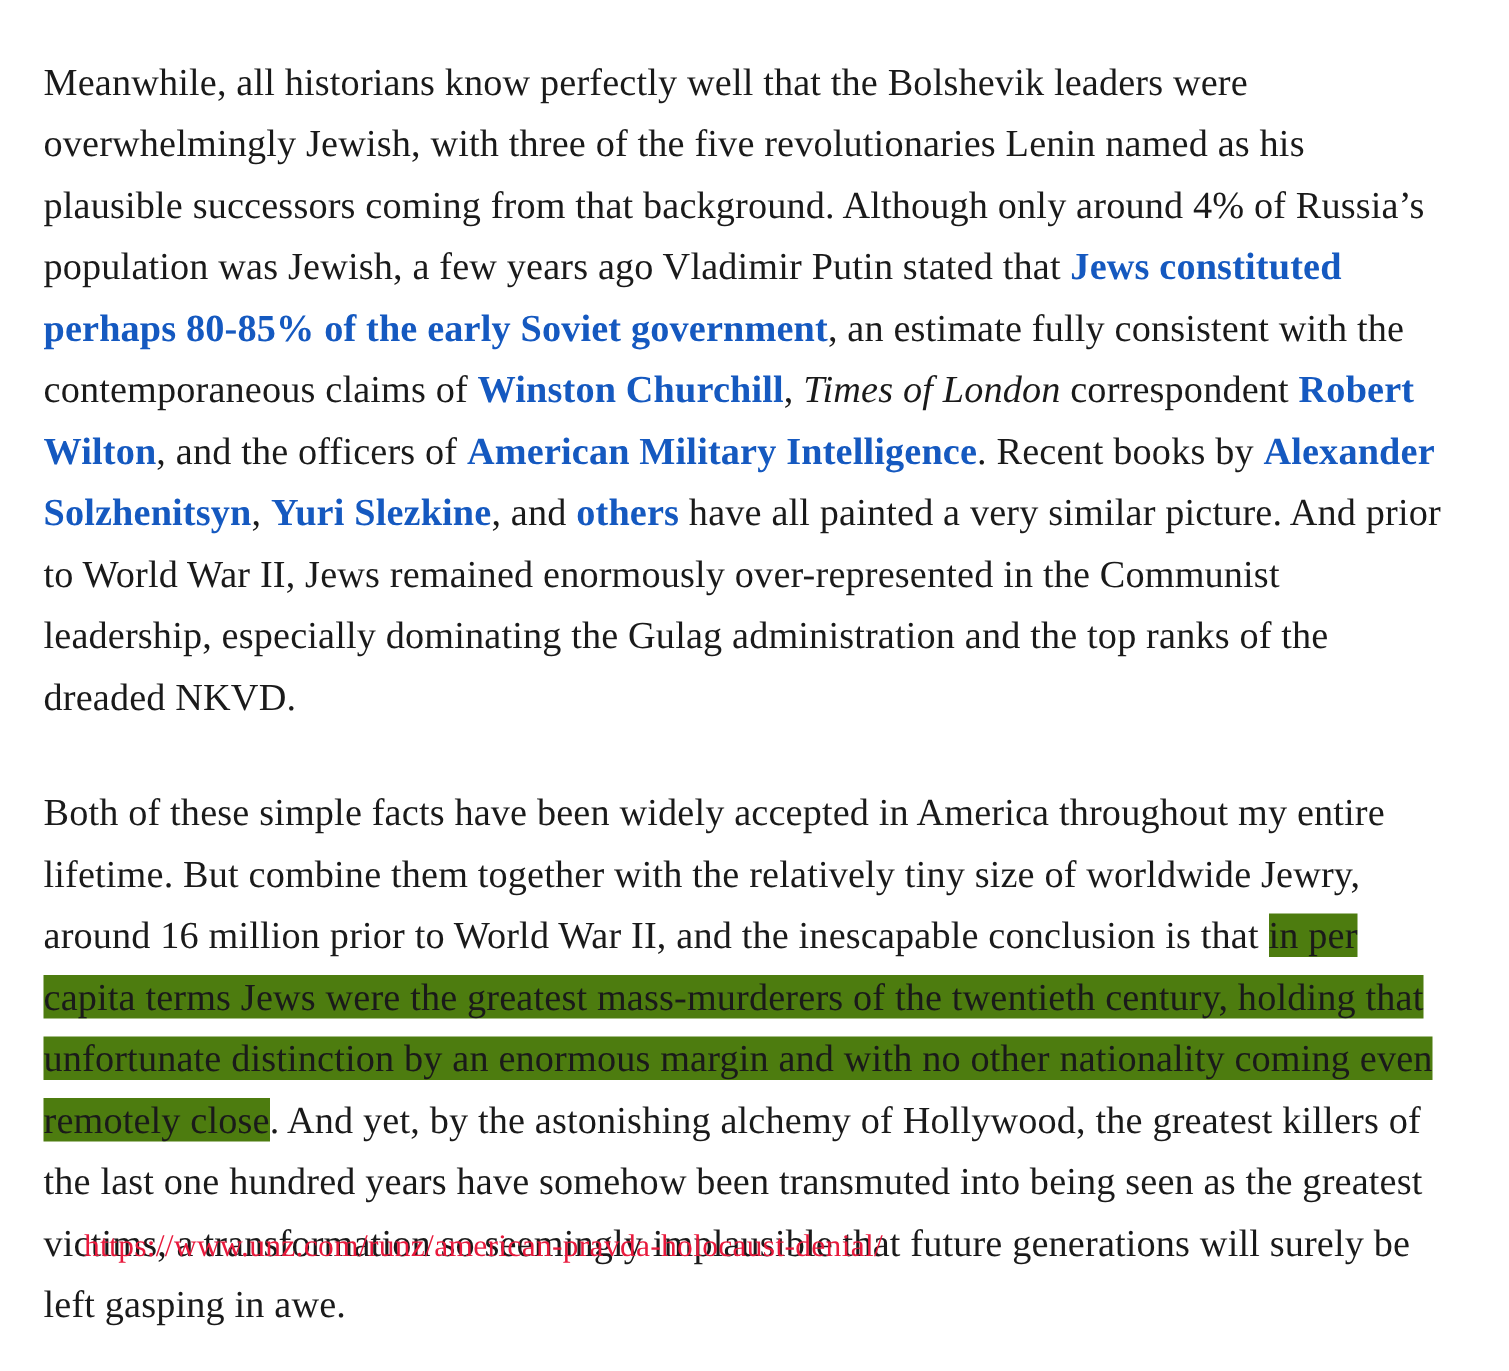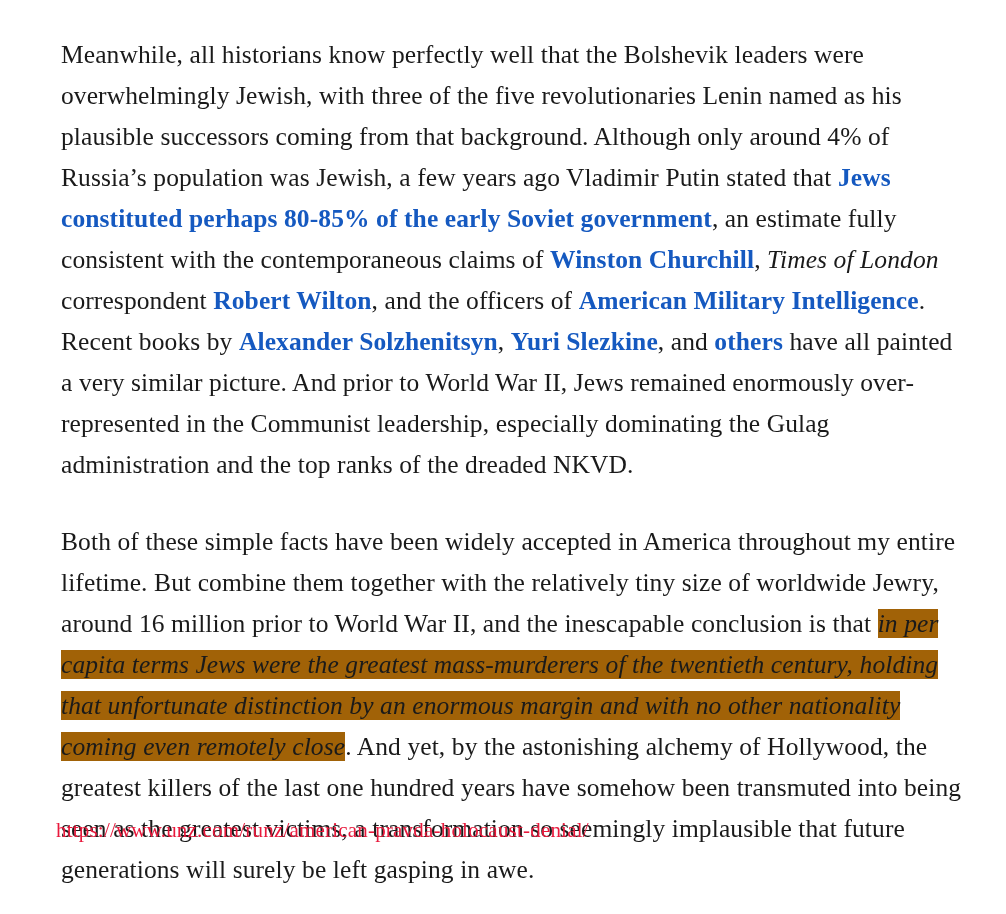--- a/index.html
+++ b/index.html
@@ -11,21 +11,21 @@
     width: 1006px;
     height: 914px;
     font-family: "Liberation Serif", serif;
     color: #1a1a1a;
   }
   .page {
     position: relative;
     width: 1006px;
     height: 914px;
     box-sizing: border-box;
-    padding: 34px 40px 0 61px;
+    padding: 34px 40px 0 29px;
   }
   .para {
     font-size: 25.5px;
     line-height: 41px;
     text-align: left;
     margin: 0 0 36px 0;
     color: #1a1a1a;
     letter-spacing: 0.1px;
   }
   .para.second {
@@ -33,23 +33,22 @@
   }
   .lnk {
     color: #1559c0;
     font-weight: bold;
     text-decoration: none;
   }
   .ital {
     font-style: italic;
   }
   .hl {
-    background: #a16207;
+    background: #4d7c0f;
     box-decoration-break: clone;
-    font-style: italic;
     -webkit-box-decoration-break: clone;
   }
   .url-line {
     position: absolute;
     left: 56px;
     top: 818px;
     font-size: 21px;
     color: #e8193c;
     font-family: "Liberation Serif", serif;
     letter-spacing: 0.2px;

